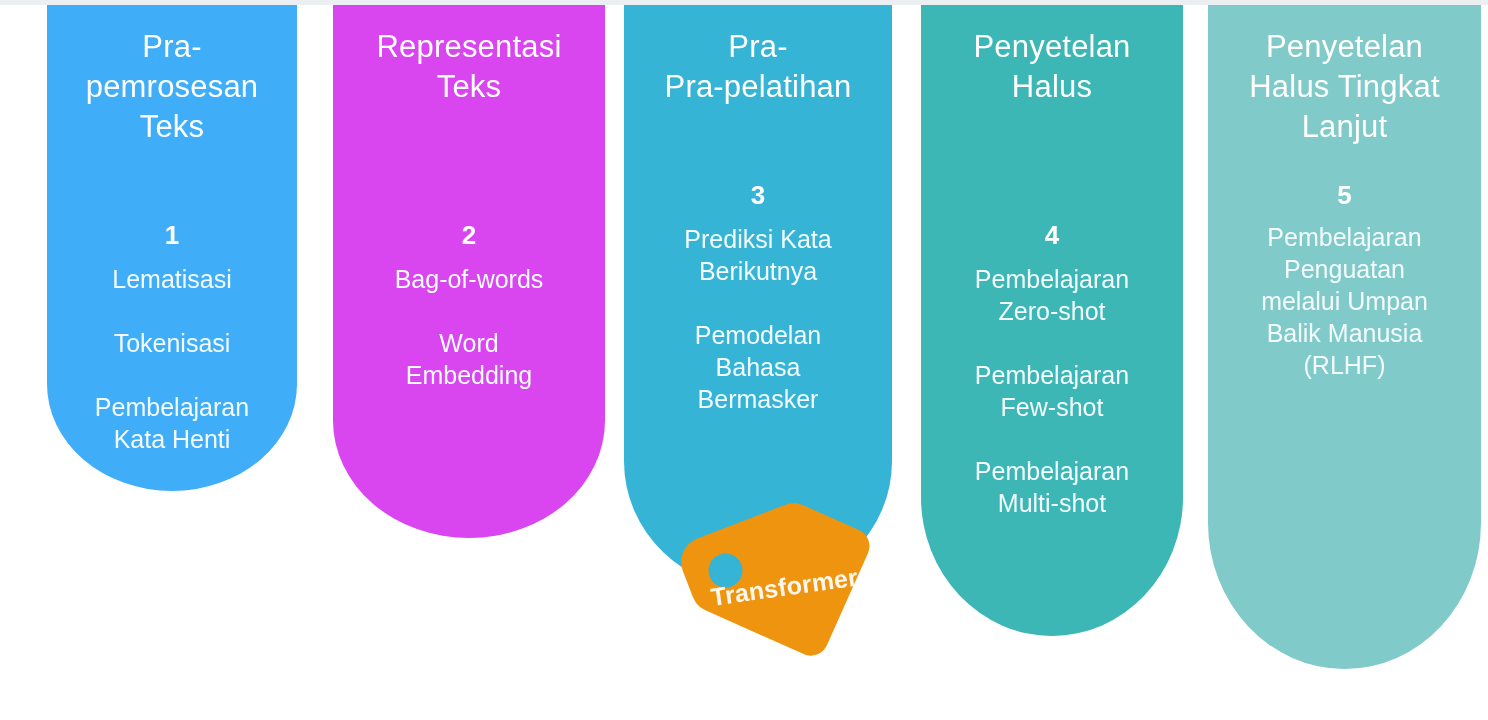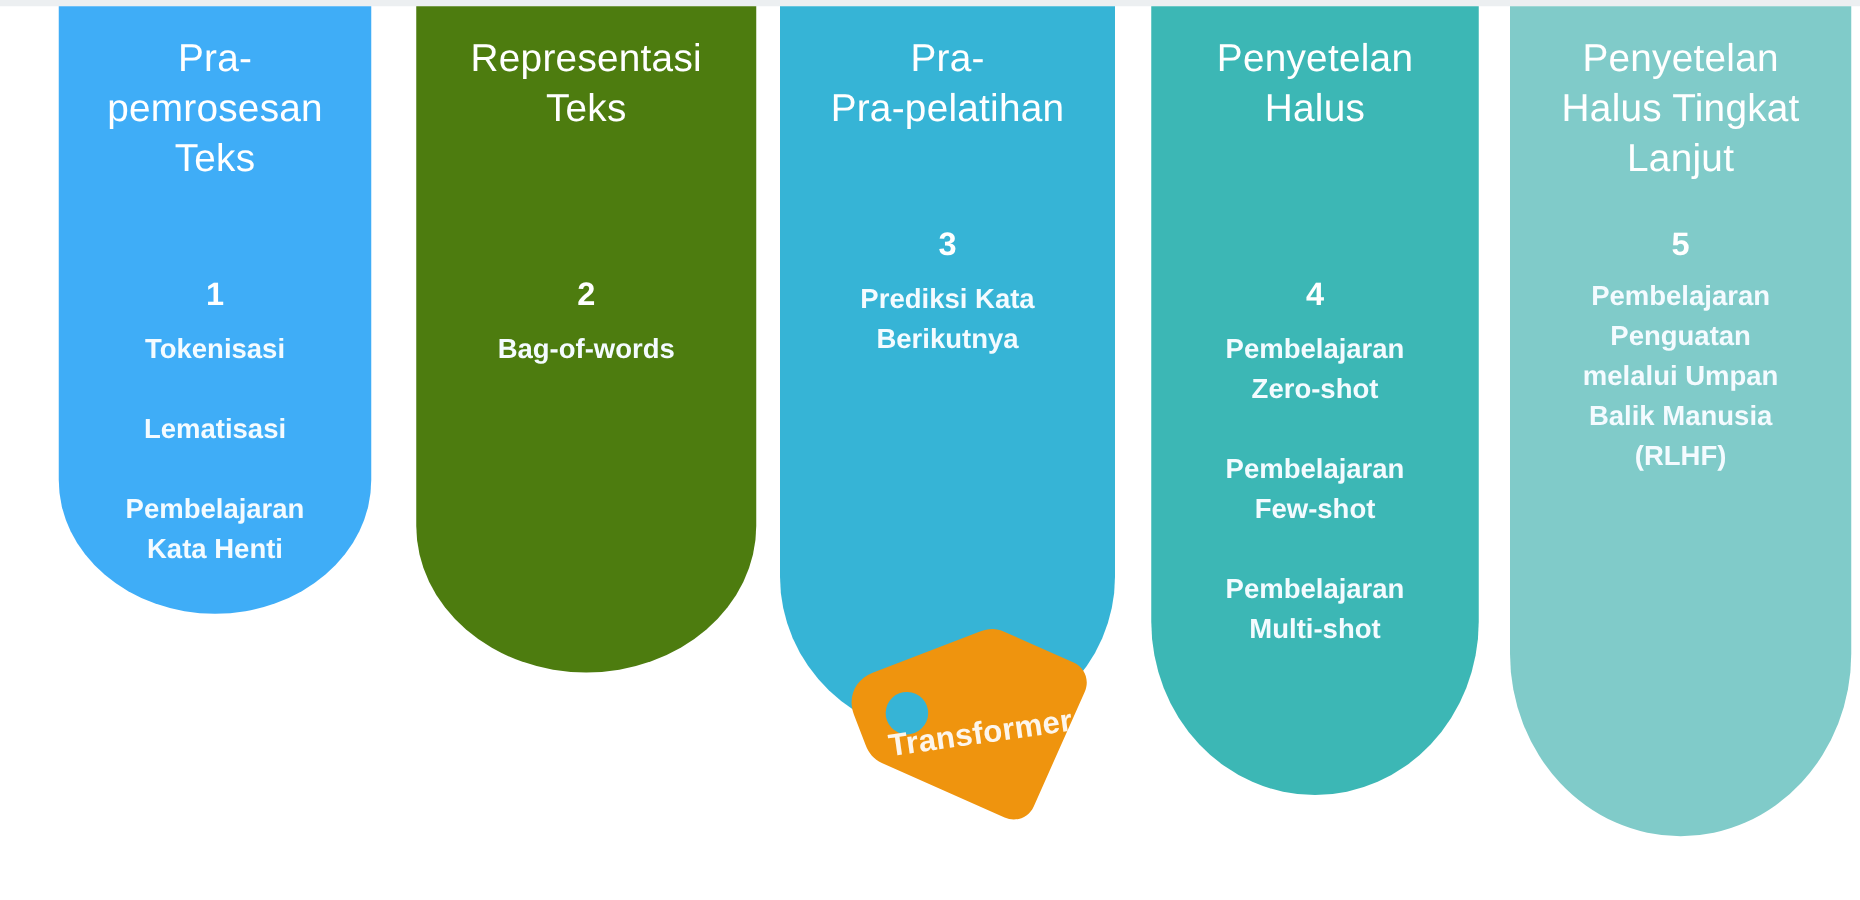--- a/index.html
+++ b/index.html
@@ -62,23 +62,23 @@
     color: #ffffff;
   }
 
   .pillar-items {
     margin: 0;
     padding: 0;
     list-style: none;
   }
 
   .pillar-item {
-    font-size: 22px;
+    font-size: 25px;
     line-height: 32px;
-    font-weight: 700;
+    font-weight: 400;
     color: #f4fbff;
     white-space: pre-line;
     margin-bottom: 32px;
   }
 
   .pillar-item:last-child {
     margin-bottom: 0;
   }
 
   
@@ -119,43 +119,48 @@
 <div id="top-strip"></div>
 
 <div id="stage">
 
   <div class="pillar" style="left:29px; width:250px; height:486px; background:#3fadf7;">
     <div class="pillar-title">Pra-
 pemrosesan
 Teks</div>
     <div class="pillar-number" style="margin-top:72px;">1</div>
     <ul class="pillar-items" style="margin-top:12px;">
+      <li class="pillar-item">Lematisasi</li>
       <li class="pillar-item">Tokenisasi</li>
-      <li class="pillar-item">Lematisasi</li>
       <li class="pillar-item">Pembelajaran
 Kata Henti</li>
     </ul>
   </div>
 
-  <div class="pillar" style="left:315px; width:272px; height:533px; background:#4d7c0f;">
+  <div class="pillar" style="left:315px; width:272px; height:533px; background:#d946ef;">
     <div class="pillar-title">Representasi
 Teks</div>
     <div class="pillar-number" style="margin-top:112px;">2</div>
     <ul class="pillar-items" style="margin-top:12px;text-align:center;">
       <li class="pillar-item">Bag-of-words</li>
+      <li class="pillar-item">Word
+Embedding</li>
     </ul>
   </div>
 
   <div class="pillar" style="left:606px; width:268px; height:585px; background:#36b4d6;">
     <div class="pillar-title">Pra-
 Pra-pelatihan</div>
     <div class="pillar-number" style="margin-top:72px;">3</div>
     <ul class="pillar-items" style="margin-top:12px;">
       <li class="pillar-item">Prediksi Kata
 Berikutnya</li>
+      <li class="pillar-item">Pemodelan
+Bahasa
+Bermasker</li>
     </ul>
   </div>
 
   <div class="pillar" style="left:903px; width:262px; height:631px; background:#3cb7b5;">
     <div class="pillar-title">Penyetelan
 Halus</div>
     <div class="pillar-number" style="margin-top:112px;">4</div>
     <ul class="pillar-items" style="margin-top:12px;">
       <li class="pillar-item">Pembelajaran
 Zero-shot</li>

